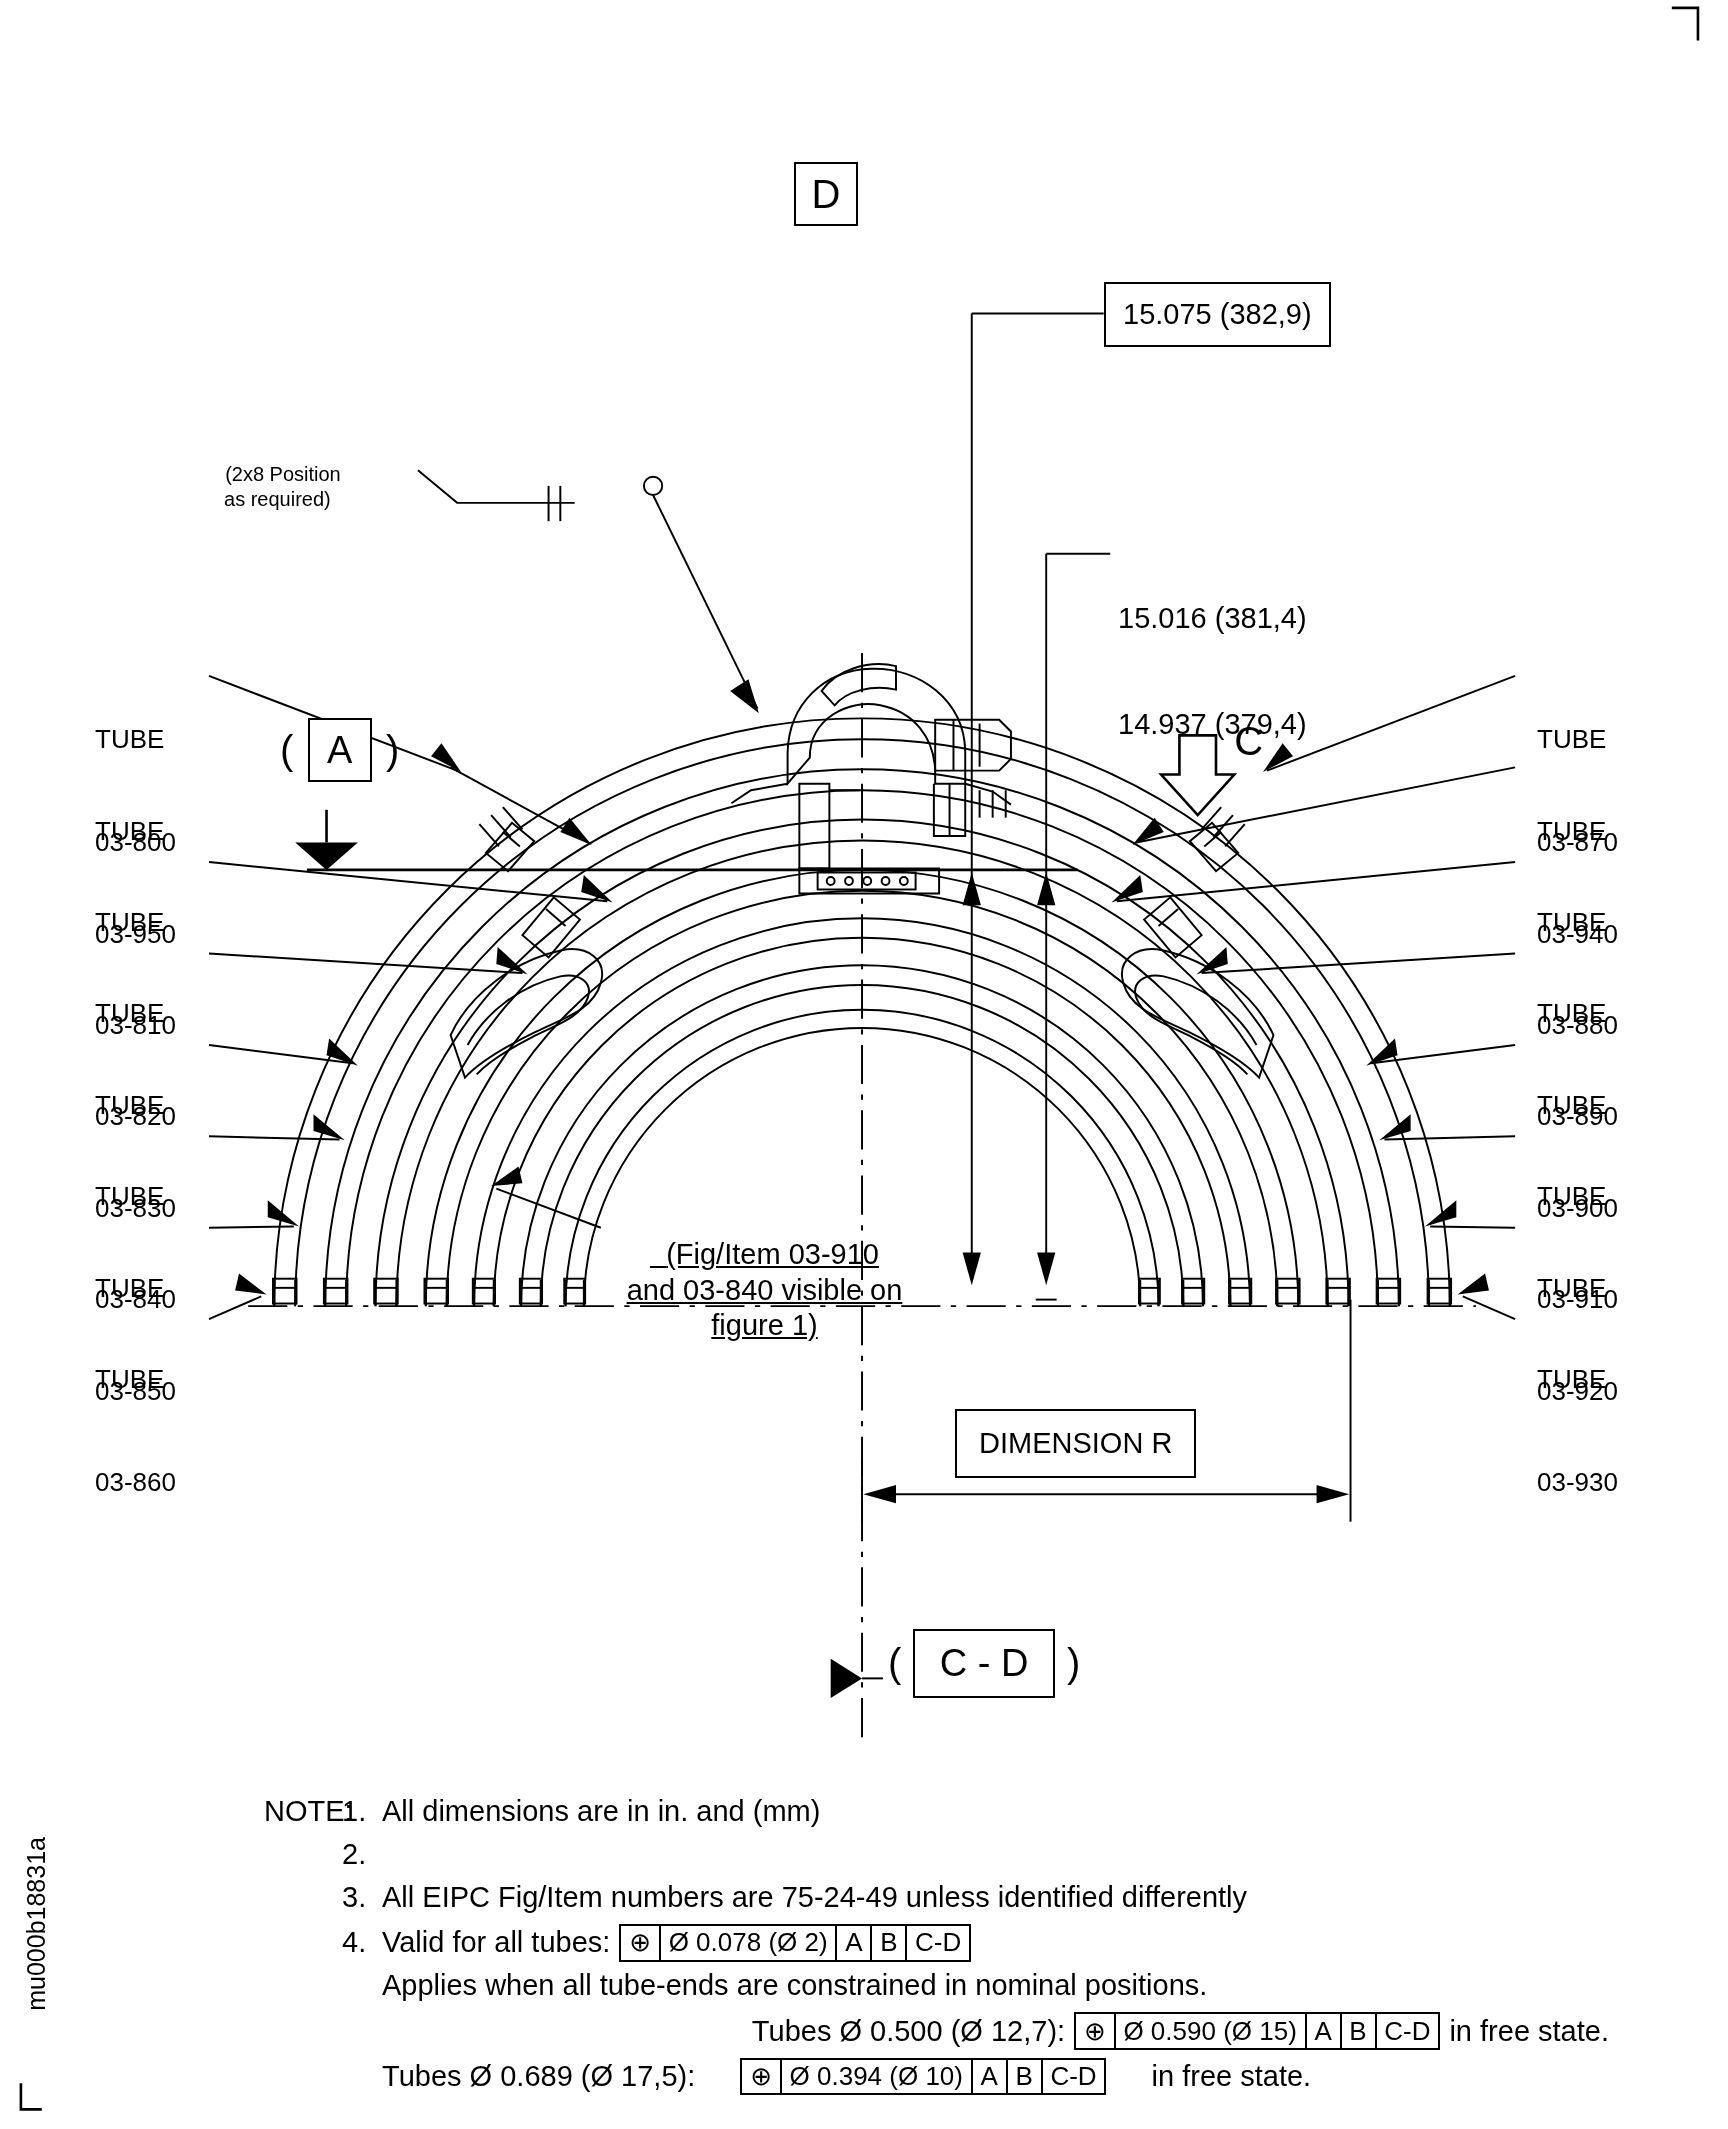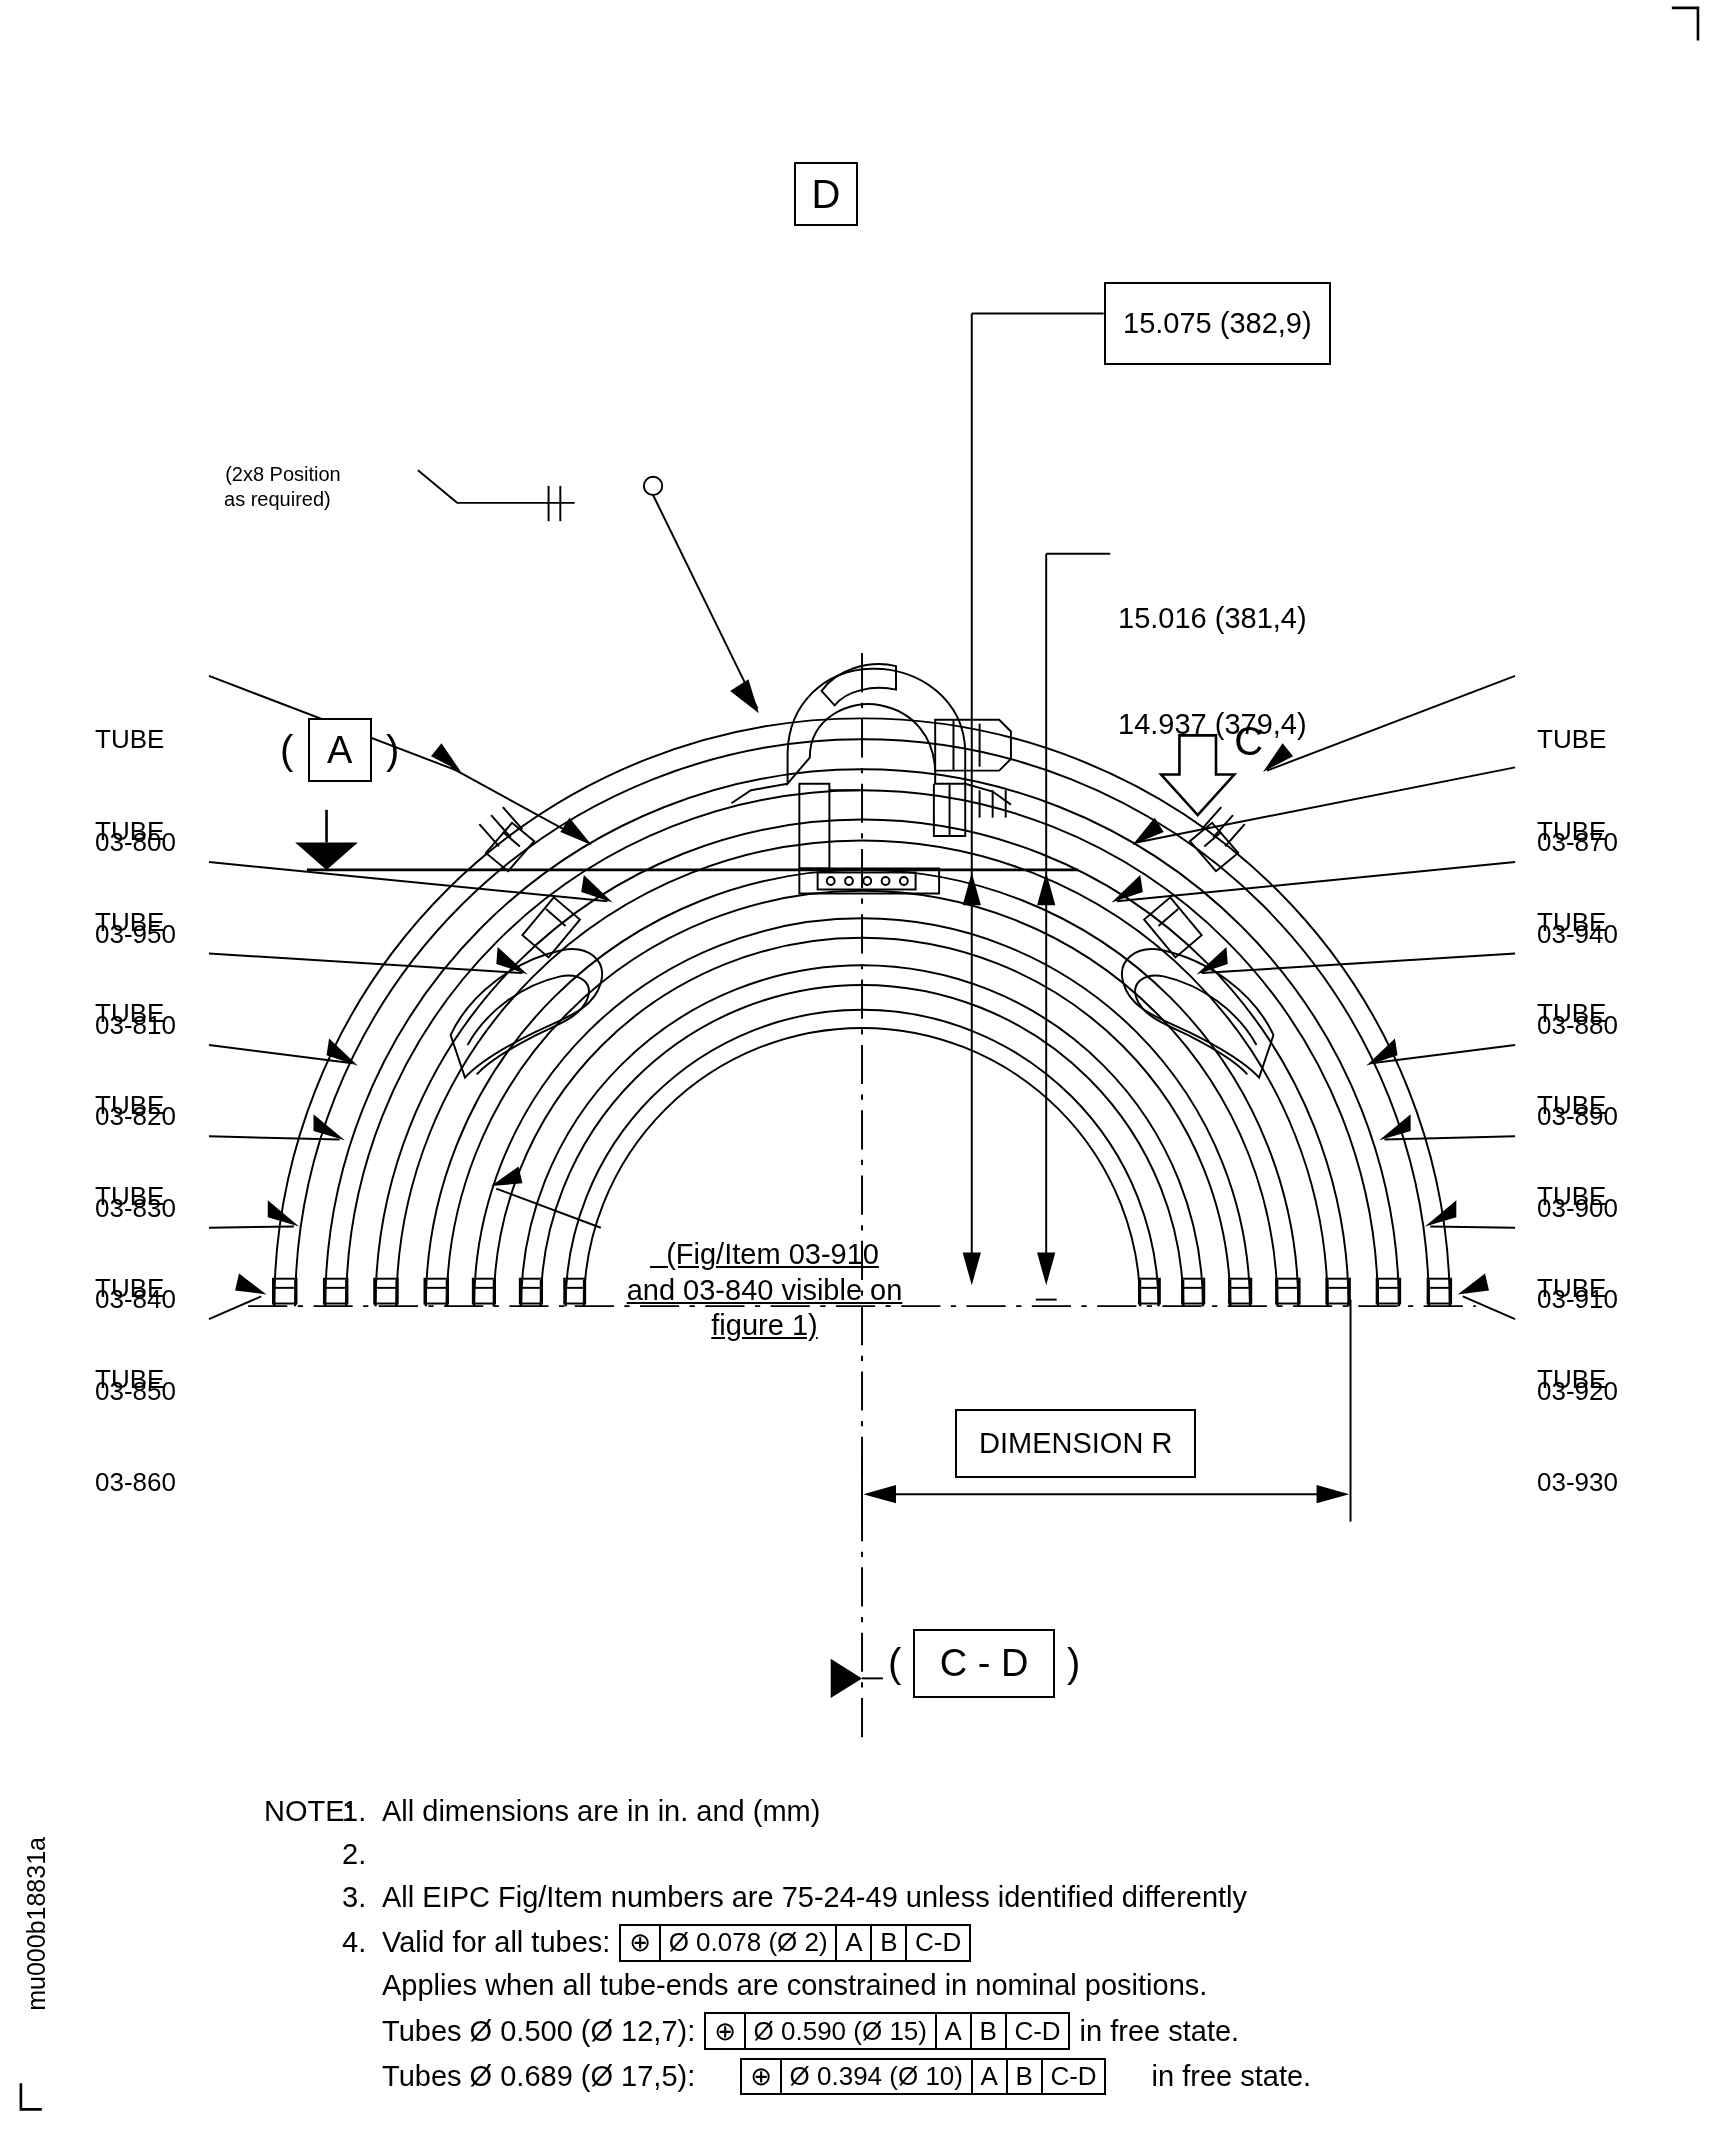--- a/index.html
+++ b/index.html
@@ -15,21 +15,21 @@
   .datumbox {
     border:2px solid #000;
     font-size:37px;
     width:55px; height:55px;
     display:flex; align-items:center; justify-content:center;
     background:#fff;
   }
   .dimbox {
     border:2px solid #000;
     font-size:29px;
-    padding:23px 17px;
+    padding:14px 17px;
     background:#fff;
     display:inline-block;
   }
   .labelblock { font-size:26px; line-height:1.32; white-space:pre; }
   .fcf { display:inline-flex; border:2px solid #000; background:#fff; vertical-align:middle; }
   .fcf > div { border-right:2px solid #000; padding:1.3px 7.8px; font-size:26px; display:flex; align-items:center; }
   .fcf > div:last-child { border-right:none; }
   .sidecode {
     writing-mode:vertical-rl;
     transform:rotate(180deg);
@@ -442,21 +442,21 @@
         <div class="note" style="margin-right:9.1px;">Valid for all tubes:</div>
         <div class="fcf">
           <div>⊕</div>
           <div>Ø 0.078 (Ø 2)</div>
           <div>A</div>
           <div>B</div>
           <div>C-D</div>
         </div>
       </div>
       <div class="note" style="margin-left:40px;">Applies when all tube-ends are constrained in nominal positions.</div>
-      <div style="display:flex; align-items:center; margin-left:40px; margin-top:2.6px;">
+      <div style="display:flex; align-items:center; margin-left:40px; margin-top:2.6px;justify-content:flex-end;">
         <div class="note" style="margin-right:9.1px;">Tubes Ø 0.500 (Ø 12,7):</div>
         <div class="fcf">
           <div>⊕</div>
           <div>Ø 0.590 (Ø 15)</div>
           <div>A</div>
           <div>B</div>
           <div>C-D</div>
         </div>
         <div class="note" style="margin-left:9.1px;">in free state.</div>
       </div>

